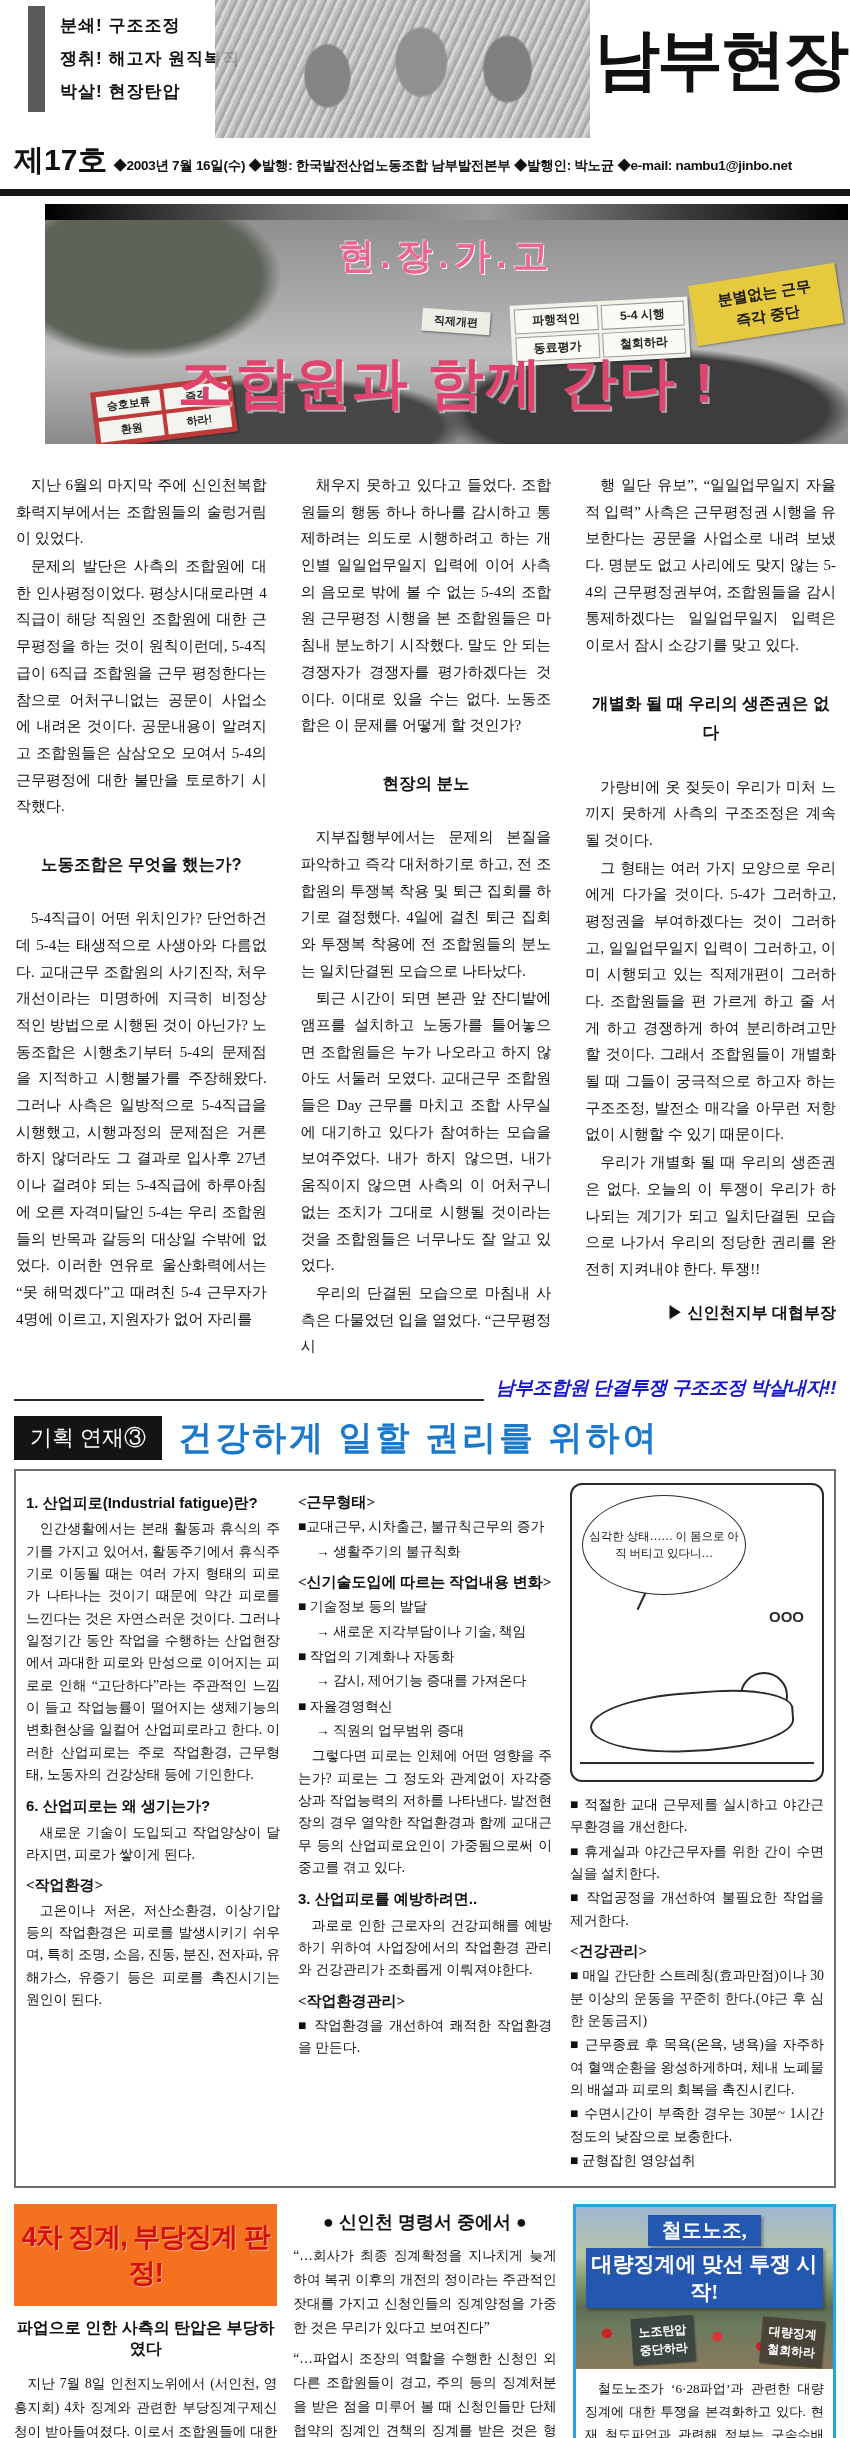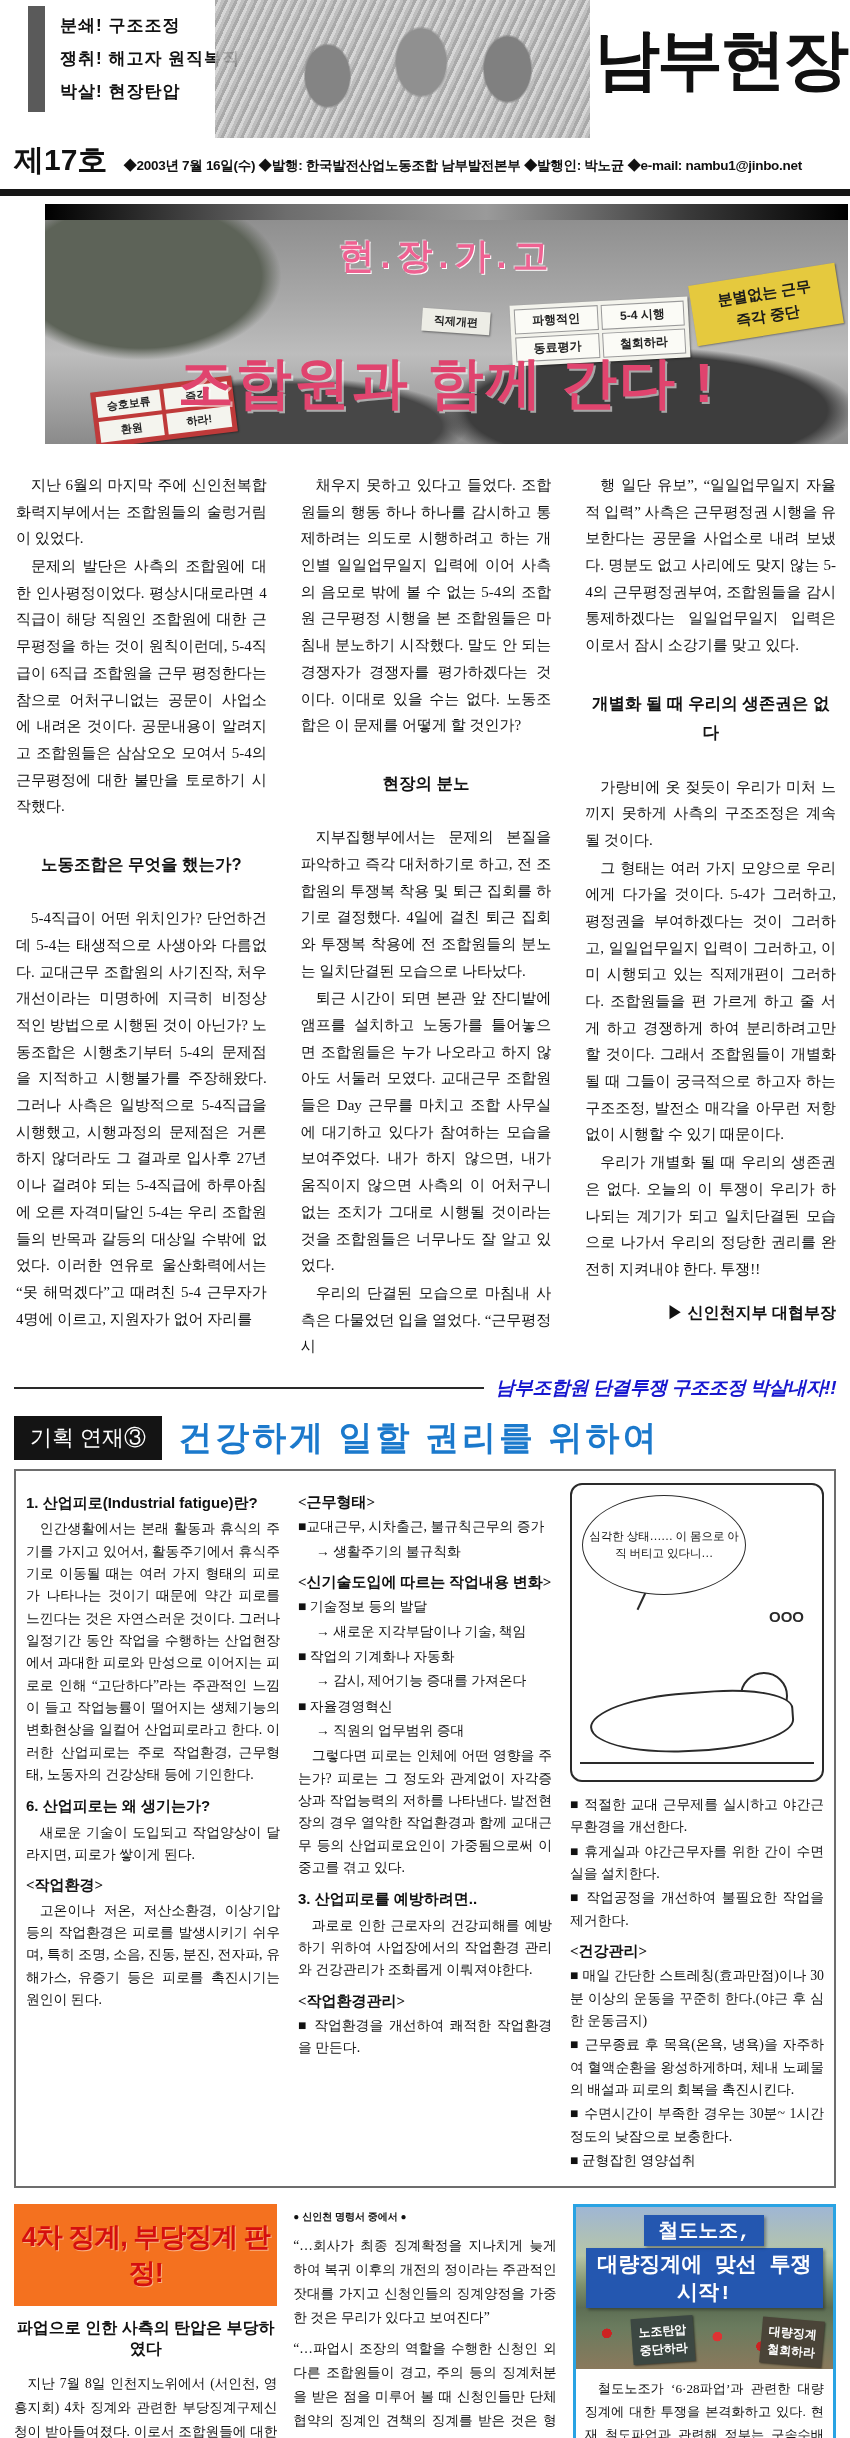--- a/index.html
+++ b/index.html
@@ -14,21 +14,21 @@
   .mast-sketch { position:absolute; left:215px; top:0; width:375px; height:138px;
       background:
         radial-gradient(ellipse 40px 55px at 30% 55%, #6f6f6f 0 55%, transparent 60%),
         radial-gradient(ellipse 45px 60px at 55% 45%, #7d7d7d 0 55%, transparent 60%),
         radial-gradient(ellipse 42px 58px at 78% 50%, #6a6a6a 0 55%, transparent 60%),
         repeating-linear-gradient(115deg,#9b9b9b 0 3px,#cfcfcf 3px 6px,#b5b5b5 6px 9px);
       opacity:.85; }
   .mast-title { position:absolute; right:4px; top:26px; font-family:"Liberation Sans",sans-serif;
       font-size:66px; font-weight:900; letter-spacing:-3px; line-height:1; }
 
-  .issue-row { display:flex; align-items:baseline; gap:16px; padding:0 12px 8px 14px;
+  .issue-row { display:flex; align-items:baseline; gap:6px; padding:0 12px 8px 14px;
       border-bottom:7px solid #161616; font-family:"Liberation Sans",sans-serif; }
   .issue-no { font-size:30px; font-weight:900; }
   .issue-meta { font-size:13.5px; font-weight:700; letter-spacing:-0.3px; }
 
   
   .photo-strip { height:16px; margin:8px 2px 0 45px;
       background:linear-gradient(90deg,#000,#6d6d6d 30%,#9a9a9a 55%,#3a3a3a 80%,#000); }
   .photo { margin:0 2px 0 45px; position:relative; height:224px; overflow:hidden;
       background:
         radial-gradient(ellipse 260px 70px at 30% 92%, #474747 0 60%, transparent 70%),
@@ -56,21 +56,21 @@
 
   
   .article { display:flex; gap:34px; padding:28px 14px 4px 16px; font-size:15px; line-height:1.78; }
   .col { flex:1; min-width:0; }
   .li-p { text-indent:1em; text-align:justify; margin:0 0 1px; }
   .li-h { text-align:center; font-weight:800; font-family:"Liberation Sans",sans-serif;
       font-size:16.5px; margin:30px 0 26px; text-indent:0; }
   .li-byline { text-align:right; font-weight:800; font-family:"Liberation Sans",sans-serif;
       font-size:16px; margin-top:16px; }
 
-  .slogan-row { display:flex; align-items:center; padding:10px 14px 2px; }
+  .slogan-row { display:flex; align-items:flex-end; padding:10px 14px 2px; }
   .slogan-rule { flex:1; border-top:2px solid #2a2a2a; }
   .slogan-text { margin-left:12px; color:#1717cf; font-style:italic; font-weight:800;
       font-family:"Liberation Sans",sans-serif; font-size:19px; letter-spacing:-0.5px; }
 
   
   .feat-head { display:flex; align-items:center; gap:16px; padding:12px 14px 6px; }
   .feat-kicker { background:#141414; color:#fff; font-family:"Liberation Sans",sans-serif;
       font-weight:400; font-size:22px; padding:7px 16px; }
   .feat-title { color:#1b79cc; font-family:"Liberation Sans",sans-serif; font-weight:900;
       font-size:34px; letter-spacing:3px; }
@@ -101,36 +101,36 @@
   
   .bottom { display:flex; gap:16px; padding:14px 14px 18px; }
   .bcol { flex:1; min-width:0; }
   .banner-orange { background:#f4711f; text-align:center; padding:15px 2px; margin-bottom:12px; }
   .banner-orange span { color:#d40f0f; font-family:"Liberation Sans",sans-serif; font-weight:900;
       font-size:27px; letter-spacing:-1px; text-shadow:1px 1px 0 rgba(255,255,255,.45); }
   .bsub { text-align:center; font-weight:800; font-family:"Liberation Sans",sans-serif;
       font-size:16px; margin:0 0 12px; }
   .btext { font-size:13.6px; line-height:1.76; }
   .btext .li-p { margin-bottom:2px; }
-  .mid-head { font-weight:800; font-family:"Liberation Sans",sans-serif;
-      font-size:10px; margin:6px 0 10px; }
+  .mid-head { text-align:center; font-weight:800; font-family:"Liberation Sans",sans-serif;
+      font-size:18px; margin:6px 0 10px; }
   .li-q { text-align:justify; margin:0 0 7px; }
 
   .rail-box { border:3px solid #29a3e3; }
   .rail-photo { position:relative; height:162px; overflow:hidden;
       background:
         radial-gradient(circle 5px at 12% 78%, #c22 95%, transparent),
         radial-gradient(circle 5px at 30% 84%, #c22 95%, transparent),
         radial-gradient(circle 5px at 55% 80%, #d33 95%, transparent),
         radial-gradient(circle 5px at 72% 86%, #c22 95%, transparent),
         radial-gradient(circle 5px at 88% 78%, #d33 95%, transparent),
         radial-gradient(ellipse 120px 30px at 50% 38%, #d8d2c2 0 60%, transparent 70%),
         linear-gradient(180deg,#9fb6d4 0%,#b7c6a6 30%,#7e926e 48%,#5d6e54 62%,#6a7b5e 74%,#8a795c 100%); }
   .rail-banner { position:absolute; top:8px; left:0; width:100%; text-align:center;
-      font-family:Liberation Mono, monospace; font-weight:900; color:#fff; z-index:2; }
+      font-family:Liberation Serif, serif; font-weight:900; color:#fff; z-index:2; }
   .rail-banner .l1 { display:inline-block; background:#2457b0; font-size:20px; padding:2px 14px;
       box-shadow:2px 2px 3px rgba(0,0,0,.35); }
   .rail-banner .l2 { display:block; margin:2px auto 13px; background:#2457b0; font-size:21px;
       width:92%; padding:2px 0; box-shadow:2px 2px 3px rgba(0,0,0,.35); }
   .rail-sign { position:absolute; background:#3c4742; color:#fff; font-family:"Liberation Sans",sans-serif;
       font-weight:800; font-size:12px; text-align:center; white-space:pre-line; padding:5px 7px;
       line-height:1.5; box-shadow:1px 1px 2px rgba(0,0,0,.5); }
   .rs1 { left:22%; bottom:6px; transform:rotate(-4deg); }
   .rs2 { right:4%; bottom:4px; transform:rotate(5deg); background:#4a4438; }
   .rail-text { padding:9px 9px 10px; font-size:13.2px; line-height:1.72; }

